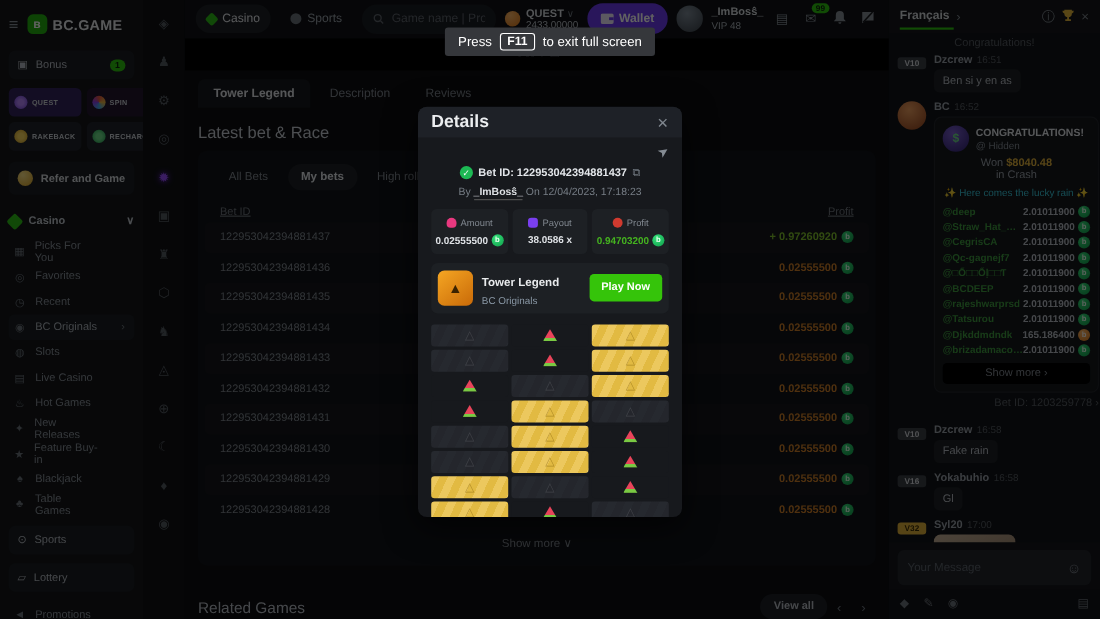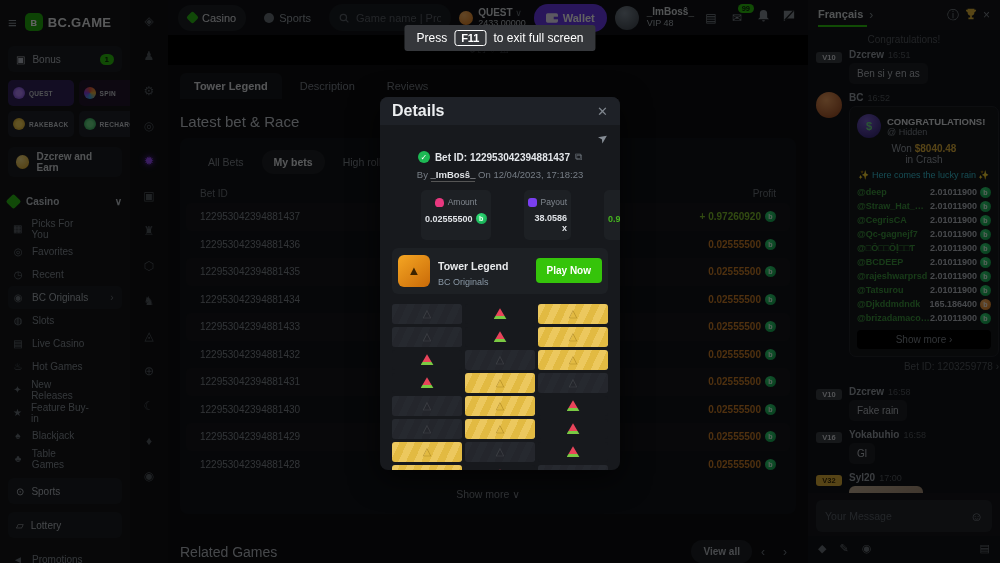--- a/index.html
+++ b/index.html
@@ -76,21 +76,21 @@
   .game-strip { height:34px; background:#000; display:flex; align-items:center; justify-content:center; gap:14px;
     color:#3a3f45; font-size:10px; }
   .gtabs { display:flex; gap:4px; padding:8px 12px 0; }
   .gtab { font-size:11px; color:#80878f; padding:7px 14px; border-radius:6px 6px 0 0; }
   .gtab.on { background:#17191d; color:#dfe2e6; font-weight:bold; }
   .sec-title { font-size:15px; color:#c9ced4; padding:14px 12px 8px; font-weight:normal; }
   .bets { background:#121418; border-radius:8px; margin:0 12px; padding:10px 6px 4px; }
   .btabs { display:flex; gap:6px; padding:2px 10px 10px; }
   .btab { font-size:10.5px; color:#828991; padding:6px 12px; border-radius:14px; }
   .btab.on { background:#1e2126; color:#e3e6ea; font-weight:bold; }
-  .thead { display:flex; justify-content:space-between; padding:4px 14px; font-size:10px; color:#70777f; }
+  .thead { display:flex; justify-content:space-between; padding:4px 14px; font-size:10px; color:#70777f;text-decoration:underline; }
   .trow { display:flex; justify-content:space-between; align-items:center; height:27.5px; padding:0 14px; font-size:10px; }
   .trow:nth-child(odd) { background:#15171b; border-radius:5px; }
   .trow .bid { color:#838a92; }
   .profit { display:flex; align-items:center; gap:4px; font-weight:bold; }
   .profit.loss { color:#cf7f28; }
   .profit.win { color:#82c22d; }
   .coin { width:11px; height:11px; border-radius:50%; background:#1db954; color:#eafff0; font-size:7px; font-weight:bold;
     display:inline-flex; align-items:center; justify-content:center; background:radial-gradient(circle at 35% 30%,#35e07a,#0f9e4a); }
   .coin.orange { background:radial-gradient(circle at 35% 30%,#ffb765,#e07b1a); color:#fff8ef; }
   .showmore { text-align:center; padding:10px; font-size:10.5px; color:#858c94; }
@@ -153,21 +153,21 @@
   .m-body { padding:6px 12px; }
   .m-share { text-align:right; color:#858c94; font-size:12px; height:18px; }
   .m-share span { display:inline-block; transform:rotate(-35deg); }
   .m-bid { display:flex; align-items:center; justify-content:center; gap:5px; margin-top:2px; }
   .shield { width:12px; height:12px; border-radius:50%; background:#1db954; color:#fff; font-size:8px; display:flex; align-items:center; justify-content:center; }
   .m-bid b { color:#e3e6ea; font-size:10px; }
   .m-copy { color:#6d747c; font-size:10px; }
   .m-by { text-align:center; color:#777e86; font-size:9.5px; margin:6px 0 10px; }
   .m-by .u { color:#dfe2e6; font-weight:bold; border-bottom:1px solid #555; padding-bottom:1px; }
   .stats { display:flex; gap:4px; }
-  .stat { flex:1; background:#1d2024; border-radius:5px; padding:7px 4px; text-align:right;margin-left:29px; }
+  .stat { flex:1; background:#1d2024; border-radius:5px; padding:7px 4px; text-align:right; }
   .st-lb { display:flex; align-items:center; justify-content:center; gap:4px; color:#80878f; font-size:8.5px; margin-bottom:6px; }
   .st-ic { width:9px; height:9px; border-radius:3px; }
   .st-ic.pink { background:#e8387f; border-radius:50% 50% 40% 40%; }
   .st-ic.viol { background:#7a3ff0; }
   .st-ic.red { background:#d03a2f; border-radius:50%; }
   .st-v { color:#dfe2e6; font-weight:bold; font-size:9px; display:flex; align-items:center; justify-content:center; gap:3px; }
   .st-v.green { color:#45b41f; }
   .gamecard { display:flex; align-items:center; gap:8px; background:#1d2024; border-radius:6px; padding:6px; margin-top:8px; }
   .thumb { width:32px; height:32px; border-radius:6px; background:linear-gradient(140deg,#f5a623,#c96a08); position:relative; flex:none; }
   .thumb::after { content:"▲"; position:absolute; inset:0; display:flex; align-items:center; justify-content:center; color:#3c2300; font-size:13px; }
@@ -221,21 +221,21 @@
           <span>RAKEBACK</span>
         </div>
 
         <div class="tile t-rech">
           <span class="dot"></span>
           <span>RECHARGE</span>
         </div>
       </div>
     <div class="refer">
       <span class="coin-hand"></span>
-      <span>Dzcrew and Earn</span>
+      <span>Refer and Game</span>
     </div>
     <div class="cas-head">
       <span class="dia"></span>
       <span>Casino</span>
       <span class="grow"></span>
       <span class="mi">∨</span>
     </div>
     <div>
 
         <div class="mrow">

